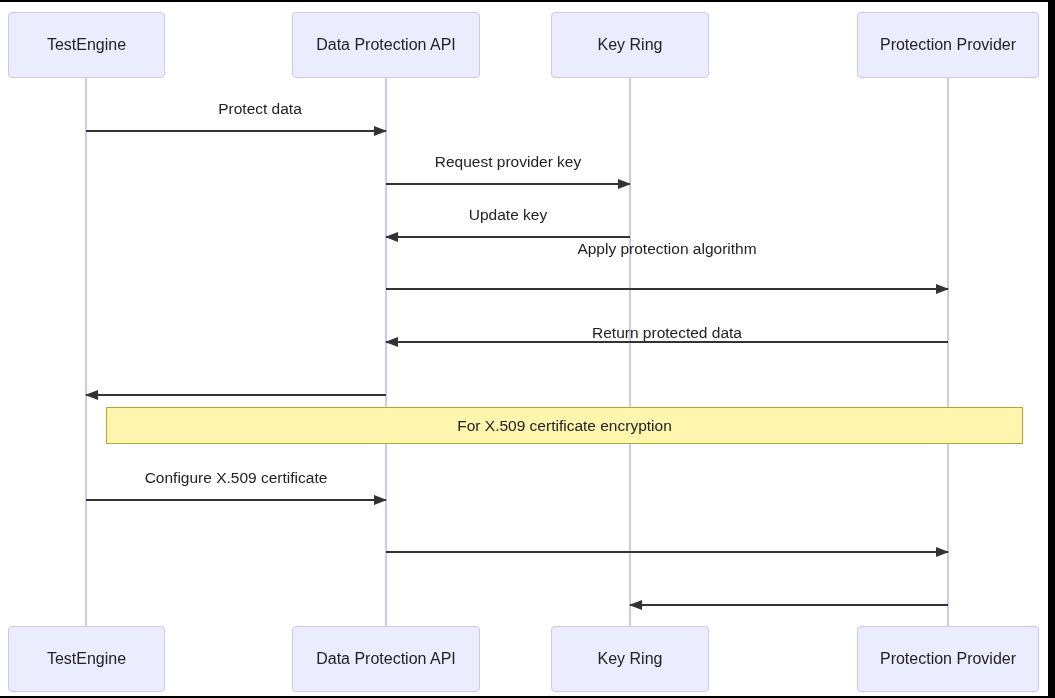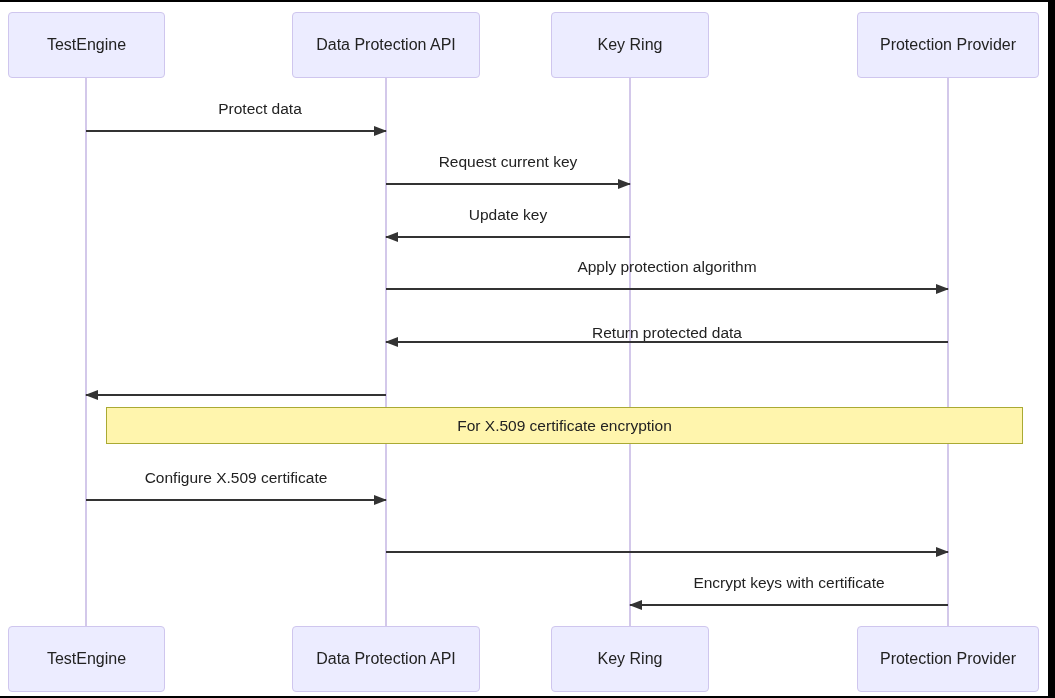--- a/index.html
+++ b/index.html
@@ -84,31 +84,31 @@
     </div>
   <div class="actor-box" style="left:857px;top:10px;width:182px;">
       <span>Protection Provider</span>
     </div>
 
   <div class="msg-label" style="left:236px;top:98px;margin-left:24px;">Protect data</div>
   <div class="msg-line" style="left:86px;top:128px;width:300px;">
       <i class="head right"></i>
     </div>
 
-  <div class="msg-label" style="left:508px;top:151px;">Request current key</div>
+  <div class="msg-label" style="left:508px;top:151px;">Request provider key</div>
   <div class="msg-line" style="left:386px;top:181px;width:244px;">
       <i class="head right"></i>
     </div>
 
   <div class="msg-label" style="left:508px;top:204px;">Update key</div>
   <div class="msg-line" style="left:386px;top:234px;width:244px;">
       <i class="head left"></i>
     </div>
 
-  <div class="msg-label" style="left:667px;top:256px;">Apply protection algorithm</div>
+  <div class="msg-label" style="left:667px;top:238px;">Apply protection algorithm</div>
   <div class="msg-line" style="left:386px;top:286px;width:562px;">
       <i class="head right"></i>
     </div>
 
   <div class="msg-label" style="left:667px;top:322px;">Return protected data</div>
   <div class="msg-line" style="left:386px;top:339px;width:562px;">
       <i class="head left"></i>
     </div>
 
   <div class="msg-line" style="left:86px;top:392px;width:300px;">
@@ -121,21 +121,20 @@
 
   <div class="msg-label" style="left:236px;top:467px;">Configure X.509 certificate</div>
   <div class="msg-line" style="left:86px;top:497px;width:300px;">
       <i class="head right"></i>
     </div>
 
   <div class="msg-line" style="left:386px;top:549px;width:562px;">
       <i class="head right"></i>
     </div>
 
-  <div class="msg-label" style="left:789px;top:572px;">Encrypt keys with certificate</div>
   <div class="msg-line" style="left:630px;top:602px;width:318px;">
       <i class="head left"></i>
     </div>
 
   <div class="actor-box" style="left:8px;top:624px;width:157px;">
       <span>TestEngine</span>
     </div>
   <div class="actor-box" style="left:292px;top:624px;width:188px;">
       <span>Data Protection API</span>
     </div>

